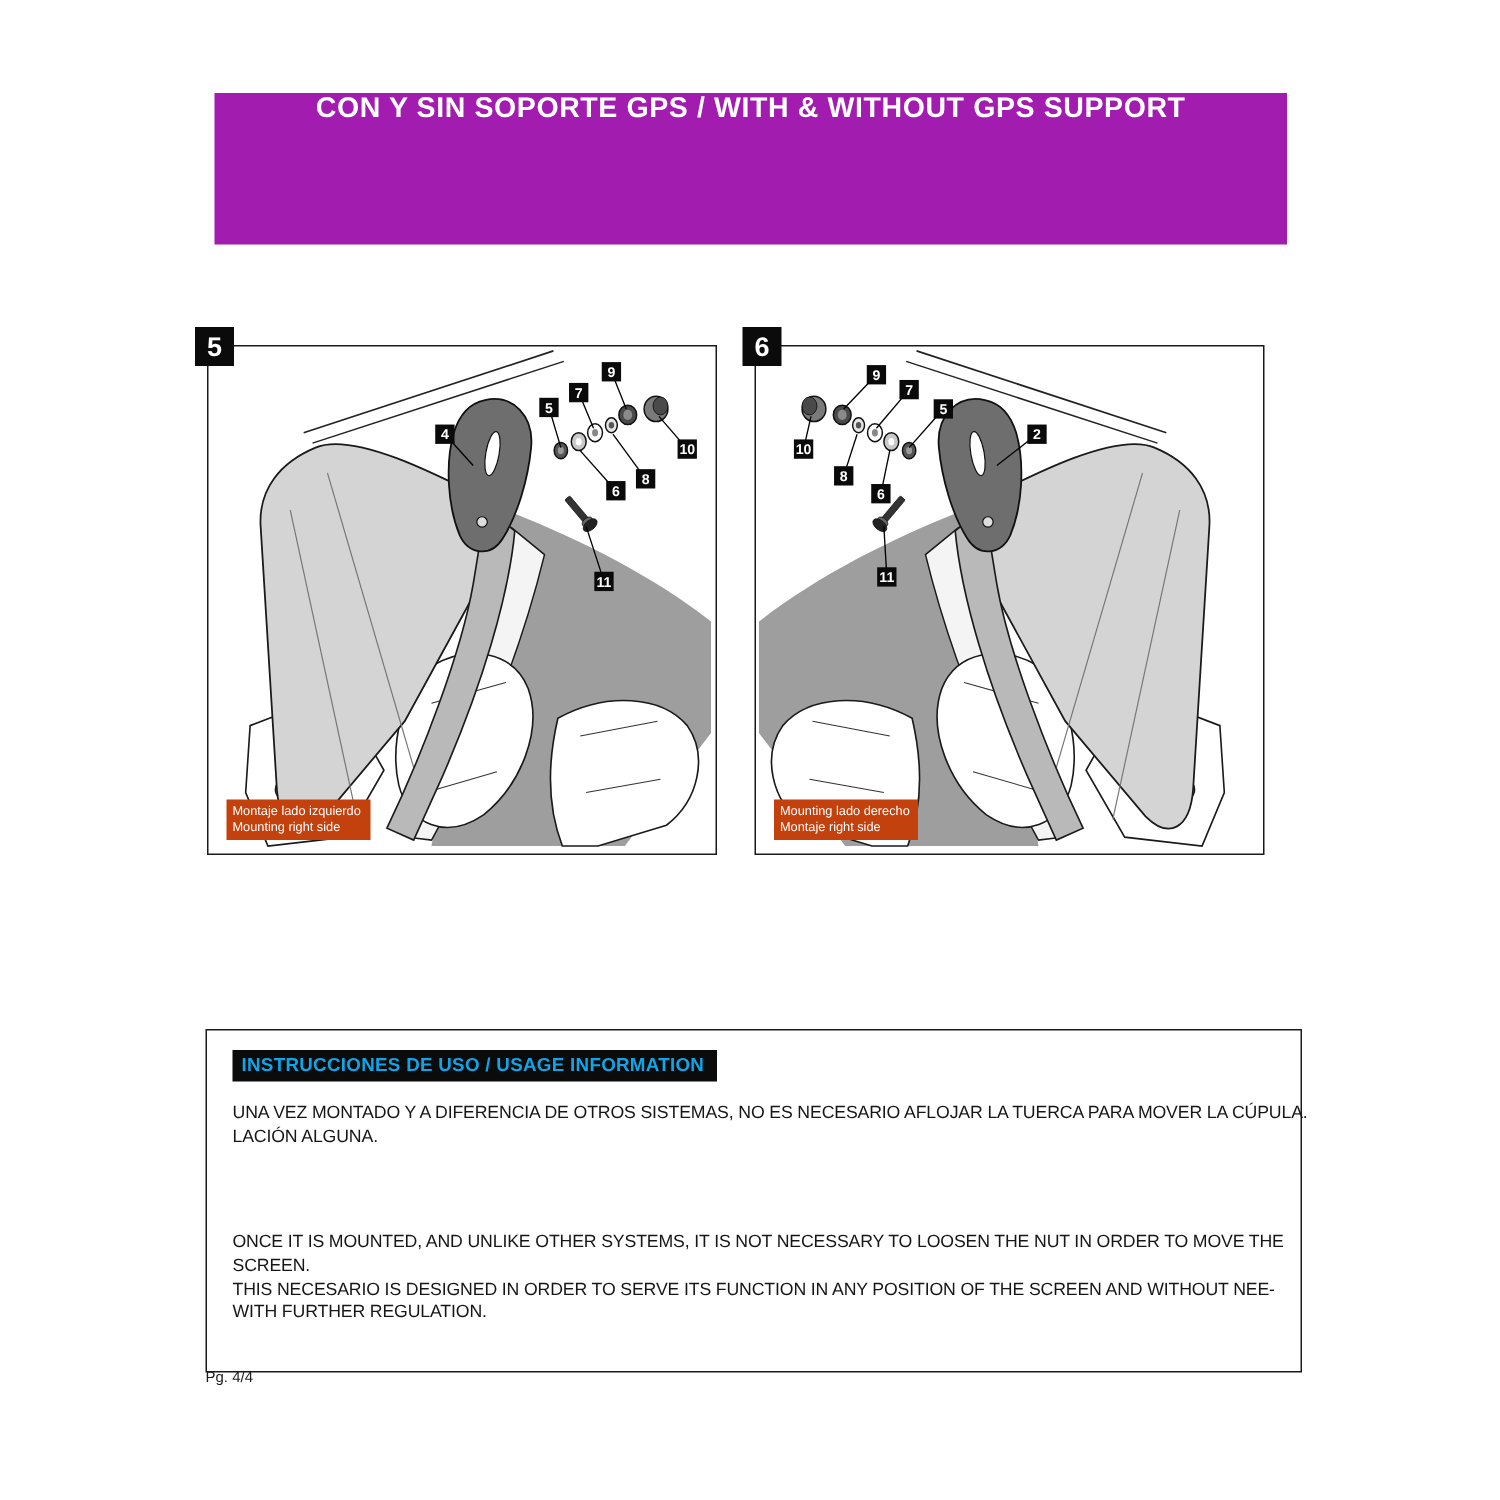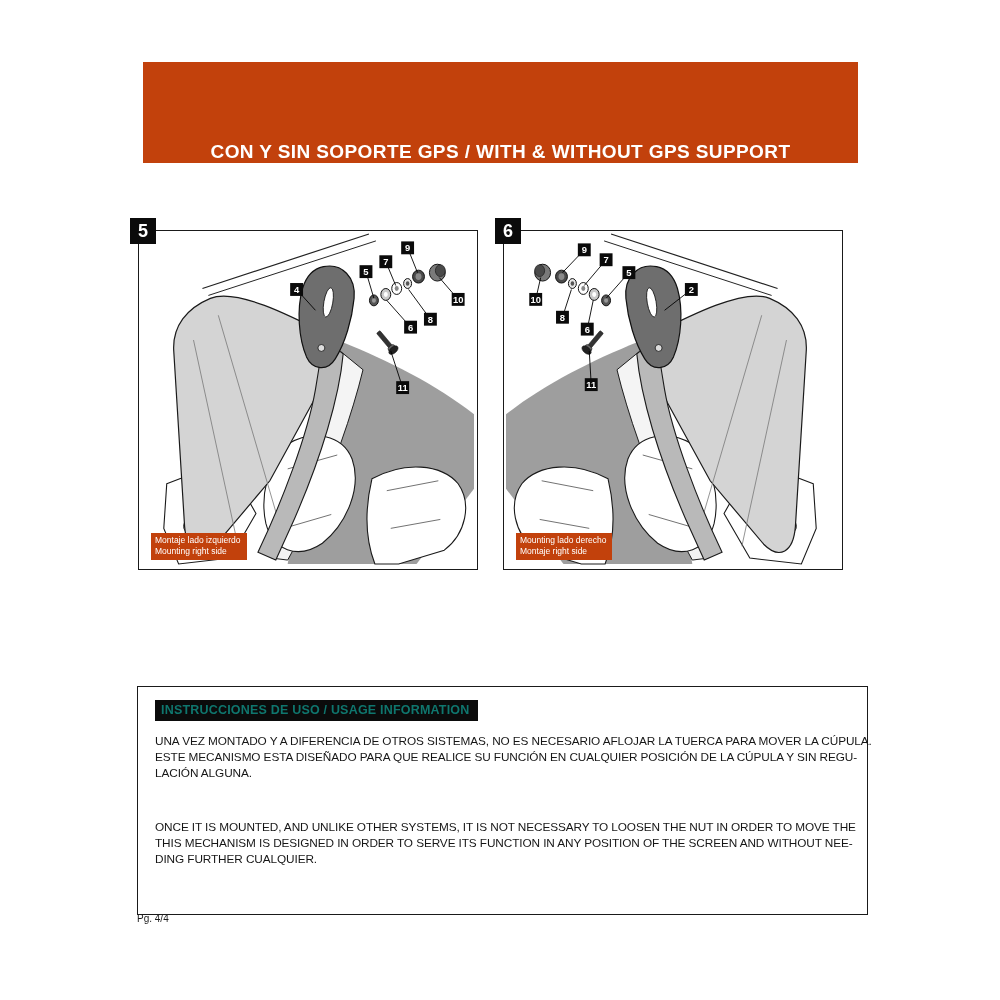--- a/index.html
+++ b/index.html
@@ -4,21 +4,21 @@
 <style>
   html,body{margin:0;padding:0;}
   body{
     width:1000px;height:1000px;background:#ffffff;position:relative;
     font-family:"Liberation Sans",sans-serif;color:#111;
   }
   .page{position:absolute;inset:0;background:#fff;overflow:hidden;}
 
   .header-bar{
     position:absolute;left:143px;top:62px;width:715px;height:101px;
-    background:#c2410c;display:flex;align-items:flex-end;justify-content:center;
+    background:#a21caf;display:flex;align-items:flex-start;justify-content:center;
   }
   .header-title{
     color:#fff;font-size:19px;font-weight:bold;letter-spacing:.4px;margin:0;
     white-space:nowrap;
   }
 
   .panels-area{position:absolute;left:0;top:0;}
   .panel{
     position:absolute;top:230px;width:340px;height:340px;
     border:1.5px solid #1a1a1a;background:#fff;box-sizing:border-box;
@@ -33,21 +33,21 @@
     position:absolute;left:12px;top:302px;background:#c2410c;color:#fff;
     font-size:8.5px;line-height:11px;padding:2px 6px 3px 4px;z-index:3;
     white-space:nowrap;
   }
 
   .instructions{
     position:absolute;left:137px;top:686px;width:731px;height:229px;
     border:1.5px solid #1a1a1a;box-sizing:border-box;background:#fff;
   }
   .instr-heading{
-    position:absolute;left:17px;top:13px;background:#0b0b0b;color:#0f766e;
+    position:absolute;left:17px;top:13px;background:#0b0b0b;color:#0ea5e9;
     font-weight:bold;font-size:12.5px;letter-spacing:.2px;padding:3px 9px 4px 6px;
     white-space:nowrap;
   }
   .text-block{
     position:absolute;left:17px;font-size:11.8px;line-height:15.8px;
     letter-spacing:-0.1px;color:#161616;
   }
   .text-block .tline{white-space:nowrap;}
   .text-block-spanish{top:47px;}
   .text-block-english{top:133px;}
@@ -244,26 +244,26 @@
           <div>Mounting lado derecho</div>
           <div>Montaje right side</div>
         </div>
       </div>
     </div>
 
   <div class="instructions">
     <div class="instr-heading">INSTRUCCIONES DE USO / USAGE INFORMATION</div>
     <div class="text-block text-block-spanish">
         <div class="tline">UNA VEZ MONTADO Y A DIFERENCIA DE OTROS SISTEMAS, NO ES NECESARIO AFLOJAR LA TUERCA PARA MOVER LA CÚPULA.</div>
-        <div class="tline">ESTE MECANISMO ESTA DISEÑADO PARA QUE REALICE SU FUNCIÓN EN CUALQUIER POSICIÓN DE LA CÚPULA Y SIN REGU-</div>
         <div class="tline">LACIÓN ALGUNA.</div>
       </div>
     <div class="text-block text-block-english">
         <div class="tline">ONCE IT IS MOUNTED, AND UNLIKE OTHER SYSTEMS, IT IS NOT NECESSARY TO LOOSEN THE NUT IN ORDER TO MOVE THE</div>
-        <div class="tline">THIS MECHANISM IS DESIGNED IN ORDER TO SERVE ITS FUNCTION IN ANY POSITION OF THE SCREEN AND WITHOUT NEE-</div>
-        <div class="tline">DING FURTHER CUALQUIER.</div>
+        <div class="tline">SCREEN.</div>
+        <div class="tline">THIS NECESARIO IS DESIGNED IN ORDER TO SERVE ITS FUNCTION IN ANY POSITION OF THE SCREEN AND WITHOUT NEE-</div>
+        <div class="tline">WITH FURTHER REGULATION.</div>
       </div>
 
   </div>
 
   <div class="footer-page">Pg. 4/4</div>
 
 </div>
 
 </body></html>

